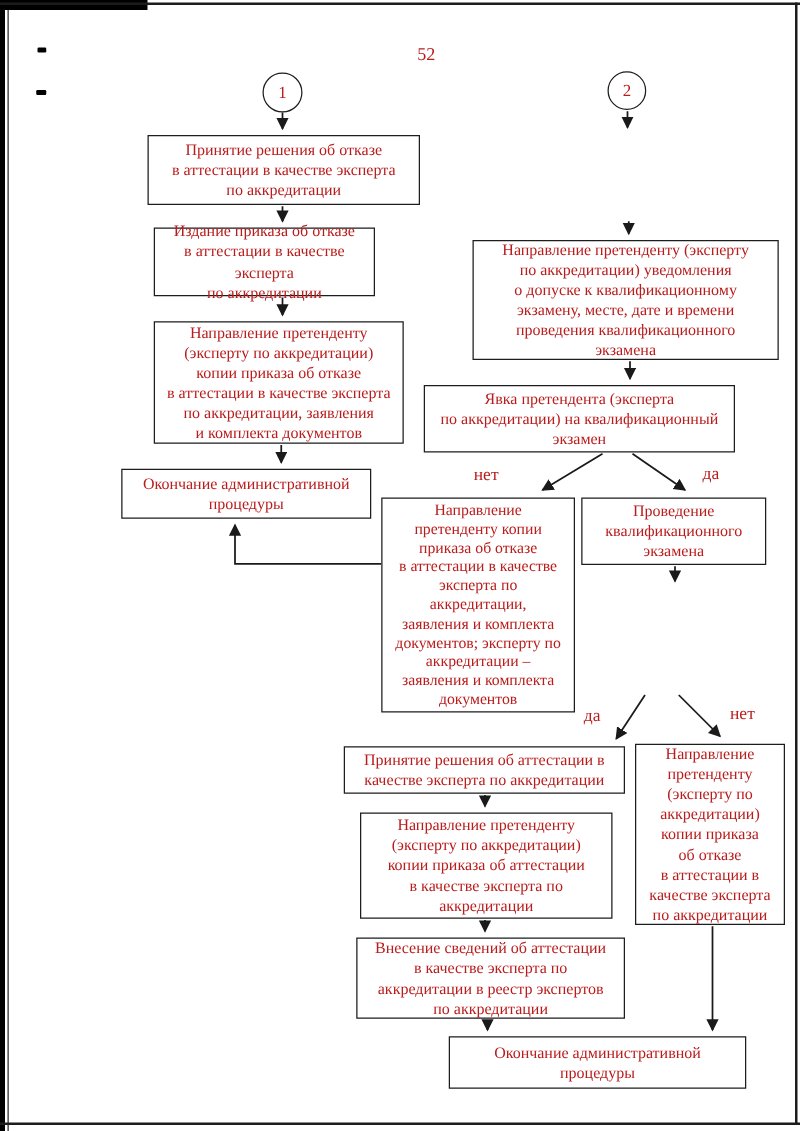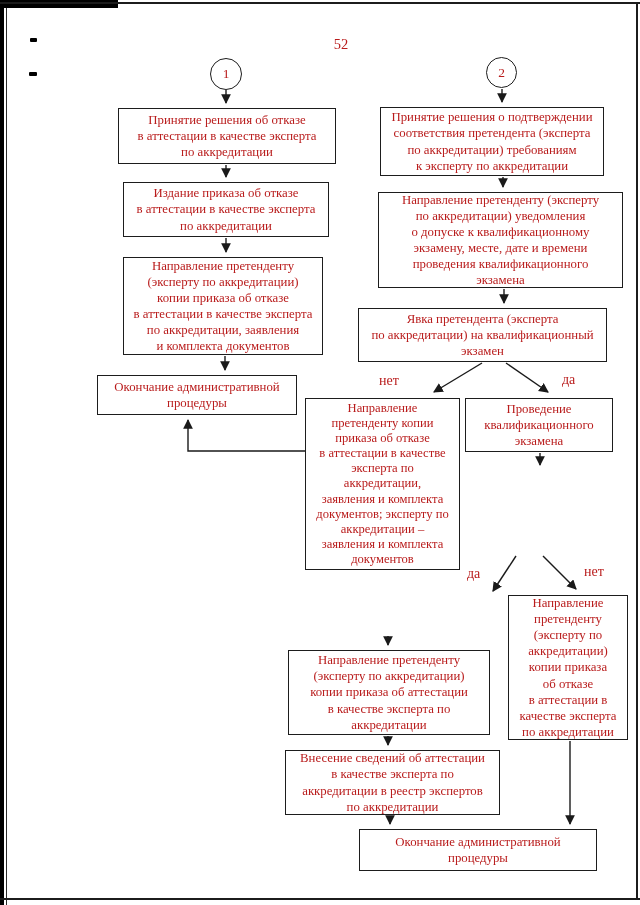--- a/index.html
+++ b/index.html
@@ -38,26 +38,26 @@
 
   .box{
     position:absolute;box-sizing:border-box;
     border:1.4px solid #1d1d1d;background:#fff;
     display:flex;align-items:center;justify-content:center;
     text-align:center;white-space:pre-line;
     font-size:12.8px;line-height:1.26;
     padding:1px 3px;
   }
   #box-l1 {left:118px;top:108px;width:218px;height:56px;}
-  #box-l2 {left:123px;top:182px;width:206px;height:55px;}
+  #box-l2 {left:123px;top:182px;width:177px;height:55px;}
   #box-l3 {left:123px;top:257px;width:200px;height:98px;}
   #box-end1{left:97px; top:375px;width:200px;height:40px;}
   #box-r1 {left:380px;top:107px;width:224px;height:69px;}
   #box-r2 {left:378px;top:192px;width:245px;height:96px;}
-  #box-r3 {left:358px;top:308px;width:249px;height:54px;}
+  #box-r3 {left:339px;top:308px;width:249px;height:54px;}
   #box-n1 {left:305px;top:398px;width:155px;height:172px;line-height:1.2;font-size:12.6px;}
   #box-d1 {left:465px;top:398px;width:148px;height:54px;}
   #box-d2 {left:467px;top:470px;width:146px;height:85px;}
   #box-da1{left:275px;top:597px;width:225px;height:38px;}
   #box-da2{left:288px;top:650px;width:202px;height:85px;}
   #box-da3{left:285px;top:750px;width:215px;height:65px;}
   #box-no1{left:508px;top:595px;width:120px;height:145px;}
   #box-end2{left:359px;top:829px;width:238px;height:42px;}
 
   .branch-label{position:absolute;font-size:14px;}
@@ -124,24 +124,20 @@
 по аккредитации</div>
   <div id="box-l3" class="box">Направление претенденту
 (эксперту по аккредитации)
 копии приказа об отказе
 в аттестации в качестве эксперта
 по аккредитации, заявления
 и комплекта документов</div>
   <div id="box-end1" class="box">Окончание административной
 процедуры</div>
 
-  <div id="box-r1" class="box">Принятие решения о подтверждении
-соответствия претендента (эксперта
-по аккредитации) требованиям
-к эксперту по аккредитации</div>
   <div id="box-r2" class="box">Направление претенденту (эксперту
 по аккредитации) уведомления
 о допуске к квалификационному
 экзамену, месте, дате и времени
 проведения квалификационного
 экзамена</div>
   <div id="box-r3" class="box">Явка претендента (эксперта
 по аккредитации) на квалификационный
 экзамен</div>
   <div id="box-n1" class="box">Направление
@@ -151,20 +147,22 @@
 эксперта по
 аккредитации,
 заявления и комплекта
 документов; эксперту по
 аккредитации –
 заявления и комплекта
 документов</div>
   <div id="box-d1" class="box">Проведение
 квалификационного
 экзамена</div>
+  <div id="box-da1" class="box">Принятие решения об аттестации в
+качестве эксперта по аккредитации</div>
   <div id="box-da2" class="box">Направление претенденту
 (эксперту по аккредитации)
 копии приказа об аттестации
 в качестве эксперта по
 аккредитации</div>
   <div id="box-da3" class="box">Внесение сведений об аттестации
 в качестве эксперта по
 аккредитации в реестр экспертов
 по аккредитации</div>
   <div id="box-no1" class="box">Направление

